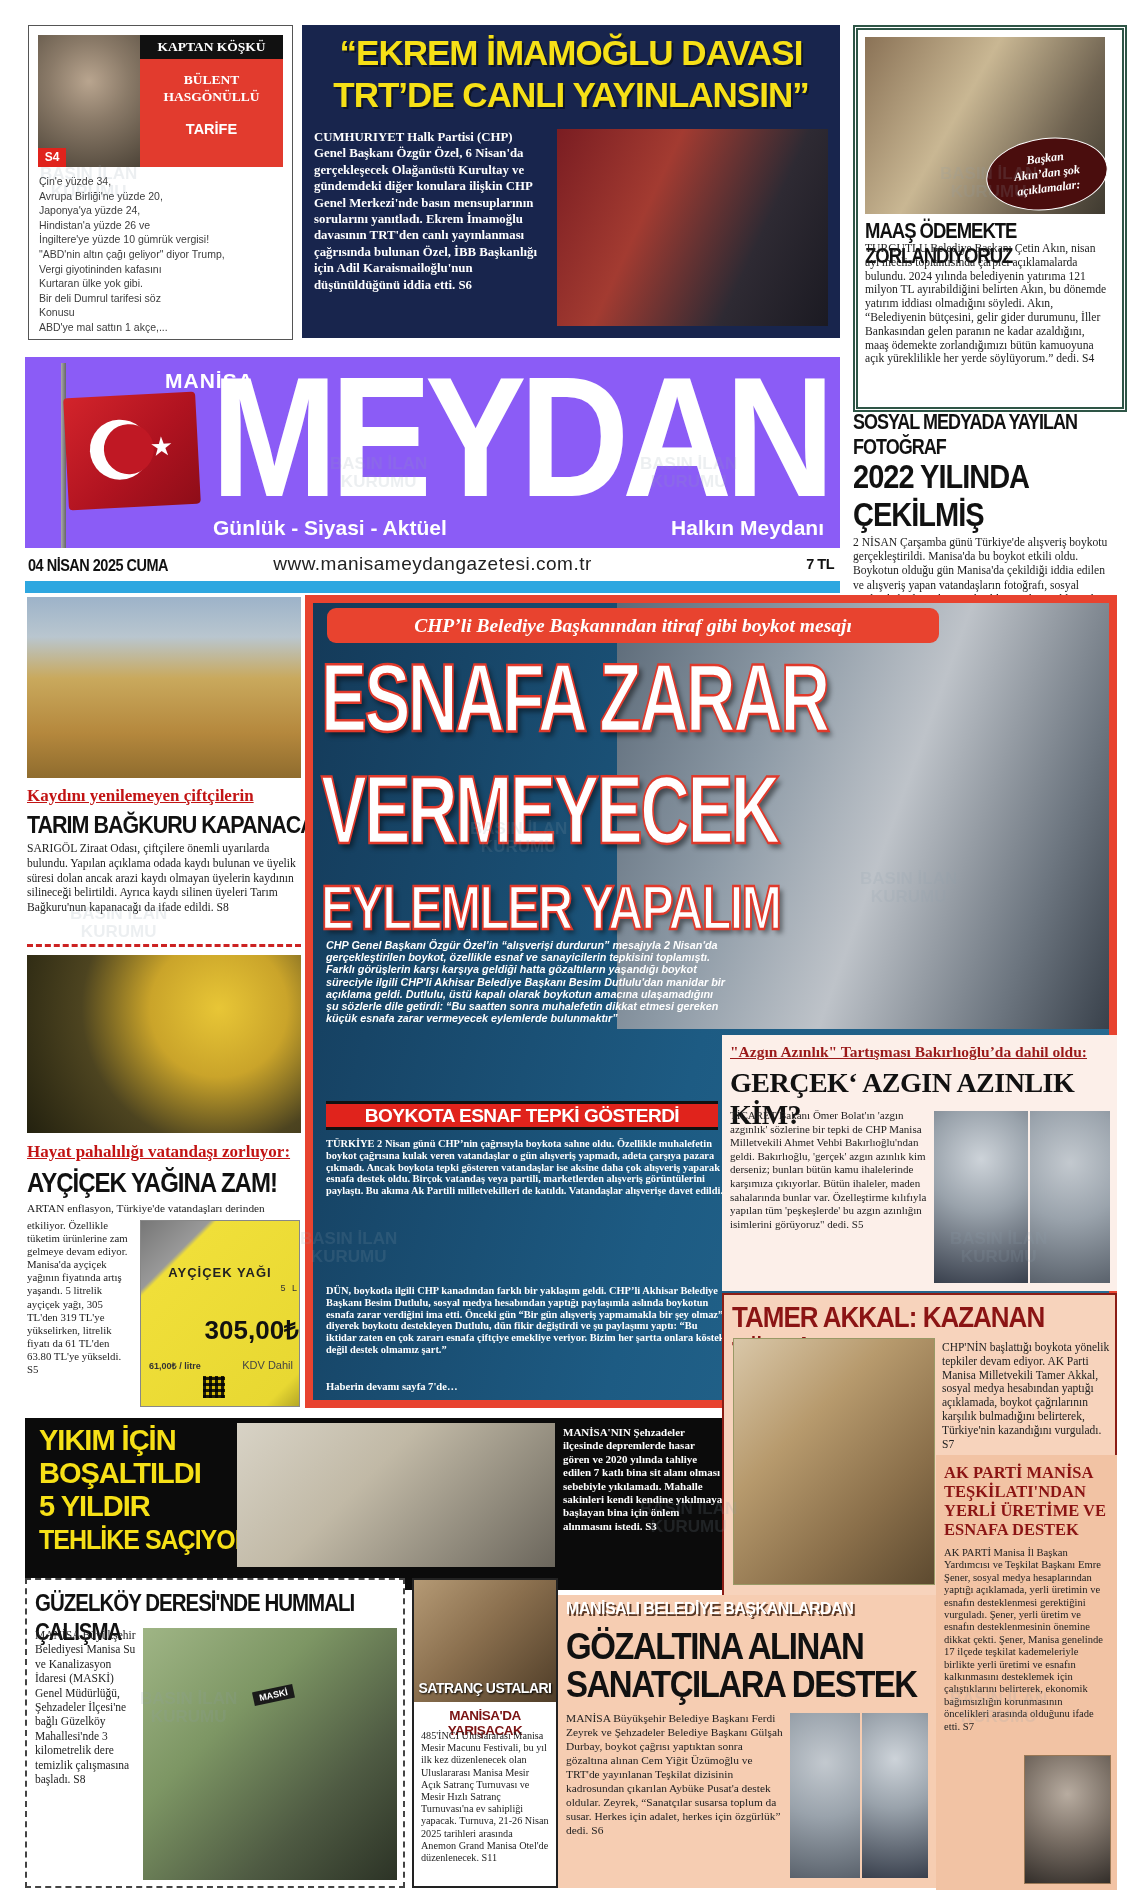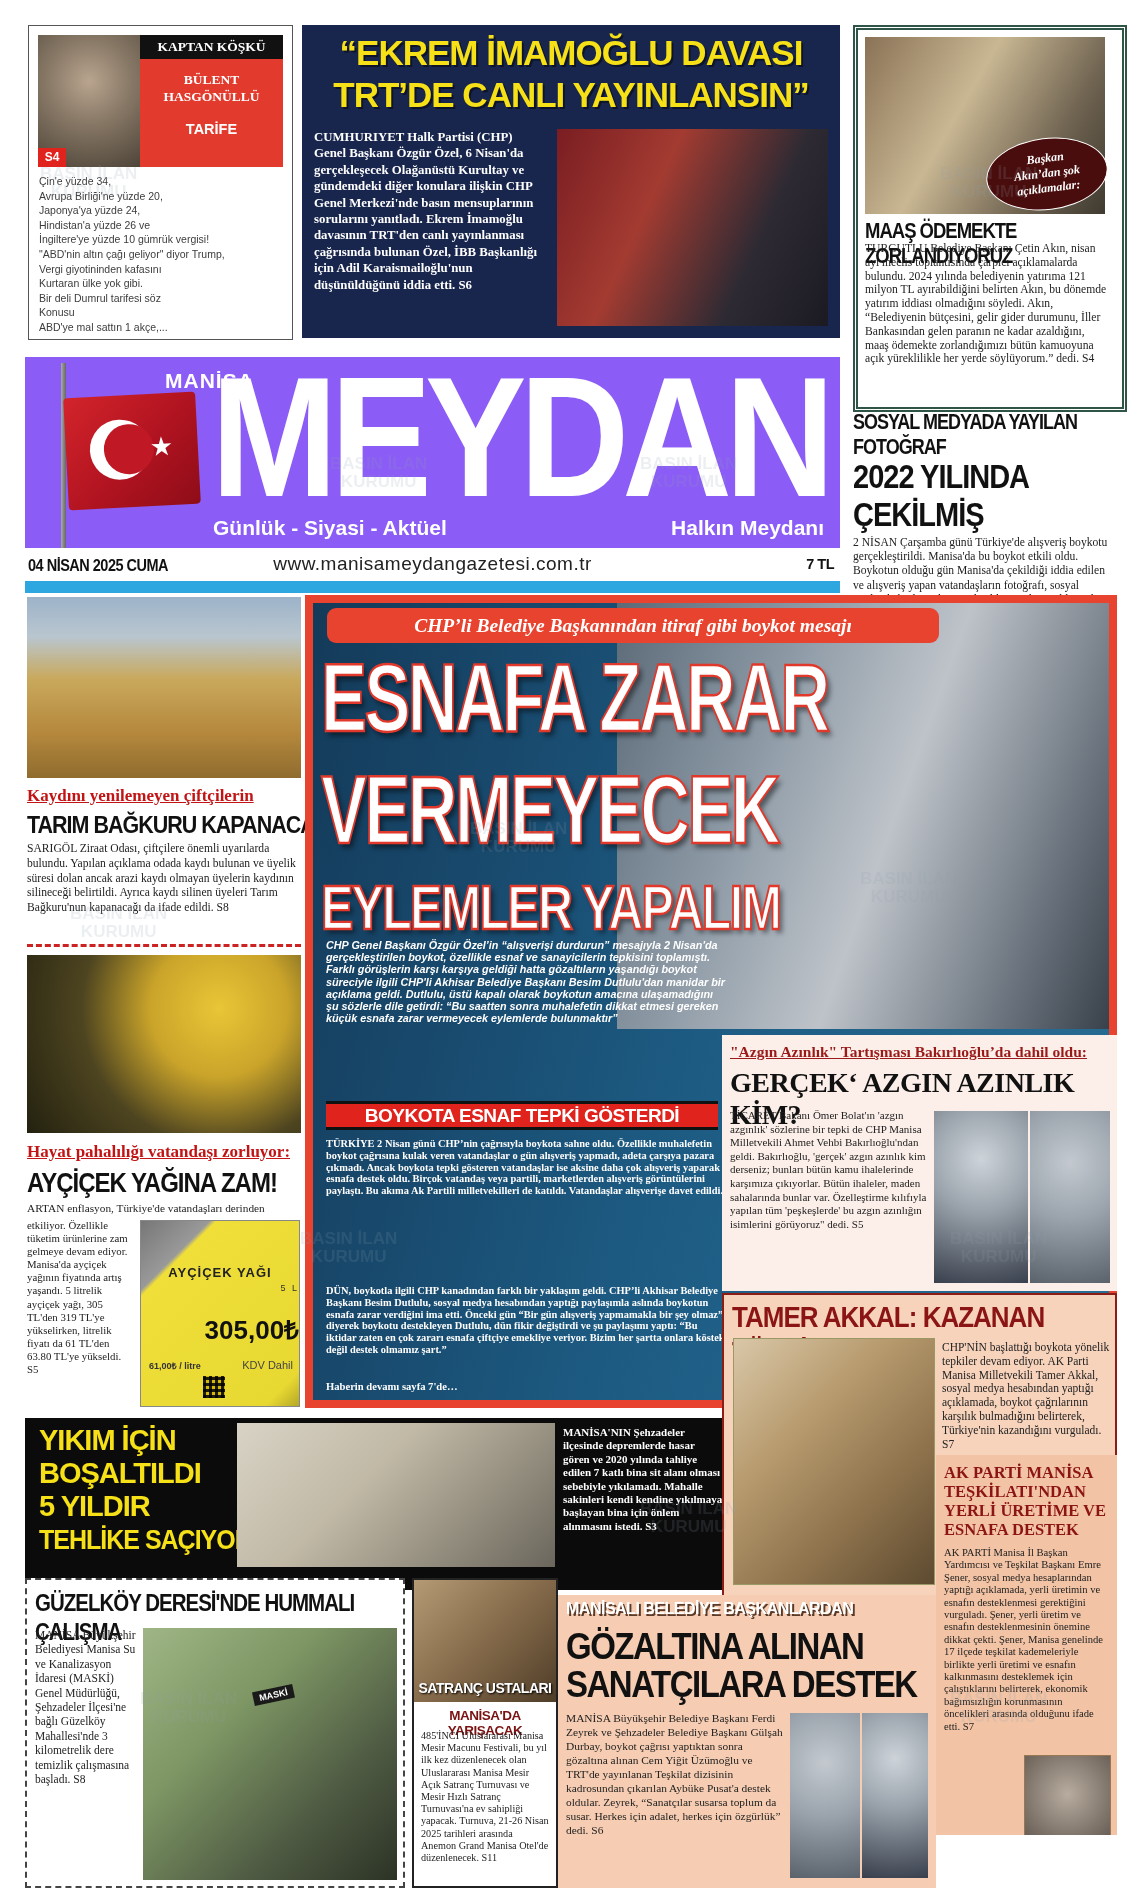--- a/index.html
+++ b/index.html
@@ -154,21 +154,21 @@
     <div class="photo ph-suit" style="left:212px;top:76px;width:94px;height:172px;"></div>
     <div class="photo ph-gray" style="left:308px;top:76px;width:80px;height:172px;"></div>
   </div>
 
   <div class="abs" style="left:722px;top:1293px;width:395px;height:315px;background:#f7d3bc;border:2px solid #8b1d15;box-sizing:border-box;z-index:2;overflow:hidden;">
     <div class="cond" style="position:absolute;left:8px;top:6px;font-size:26px;letter-spacing:-1px;color:#8b1414;transform:scaleY(1.1);transform-origin:left top;">TAMER AKKAL: KAZANAN TÜRKİYE</div>
     <div class="photo ph-shop" style="left:9px;top:43px;width:200px;height:245px;border:1px solid #996;"></div>
     <div class="serif" style="position:absolute;left:218px;top:46px;width:168px;font-size:11.5px;line-height:13.8px;color:#222;">CHP'NİN başlattığı boykota yönelik tepkiler devam ediyor. AK Parti Manisa Milletvekili Tamer Akkal, sosyal medya hesabından yaptığı açıklamada, boykot çağrılarının karşılık bulmadığını belirterek, Türkiye'nin kazandığını vurguladı. S7</div>
   </div>
 
-  <div class="abs" style="left:936px;top:1455px;width:181px;height:380px;background:#f2c3a4;z-index:3;overflow:hidden;">
+  <div class="abs" style="left:936px;top:1455px;width:181px;height:435px;background:#f2c3a4;z-index:3;overflow:hidden;">
     <div class="serif" style="position:absolute;left:8px;top:8px;width:163px;font-size:16.5px;line-height:19px;font-weight:bold;color:#8b1414;">AK PARTİ MANİSA TEŞKİLATI'NDAN YERLİ ÜRETİME VE ESNAFA DESTEK</div>
     <div class="serif" style="position:absolute;left:8px;top:92px;width:163px;font-size:10.6px;line-height:12.4px;color:#222;">AK PARTİ Manisa İl Başkan Yardımcısı ve Teşkilat Başkanı Emre Şener, sosyal medya hesaplarından yaptığı açıklamada, yerli üretimin ve esnafın desteklenmesi gerektiğini vurguladı. Şener, yerli üretim ve esnafın desteklenmesinin önemine dikkat çekti. Şener, Manisa genelinde 17 ilçede teşkilat kademeleriyle birlikte yerli üretimi ve esnafın kalkınmasını desteklemek için çalıştıklarını belirterek, ekonomik bağımsızlığın korunmasının öncelikleri arasında olduğunu ifade etti. S7</div>
     <div class="photo ph-sener" style="left:88px;top:300px;width:85px;height:127px;border:1px solid #975;"></div>
   </div>
 
   <div class="abs" style="left:25px;top:1418px;width:705px;height:172px;background:#0b0b0b;overflow:hidden;">
     <div class="abs" style="left:14px;top:6px;color:#f6e017;">
       <div class="cond" style="font-size:29px;line-height:33px;letter-spacing:-1px;">YIKIM İÇİN</div>
       <div class="cond" style="font-size:29px;line-height:33px;letter-spacing:-1px;">BOŞALTILDI</div>
       <div class="cond" style="font-size:29px;line-height:33px;letter-spacing:-1px;">5 YILDIR</div>

